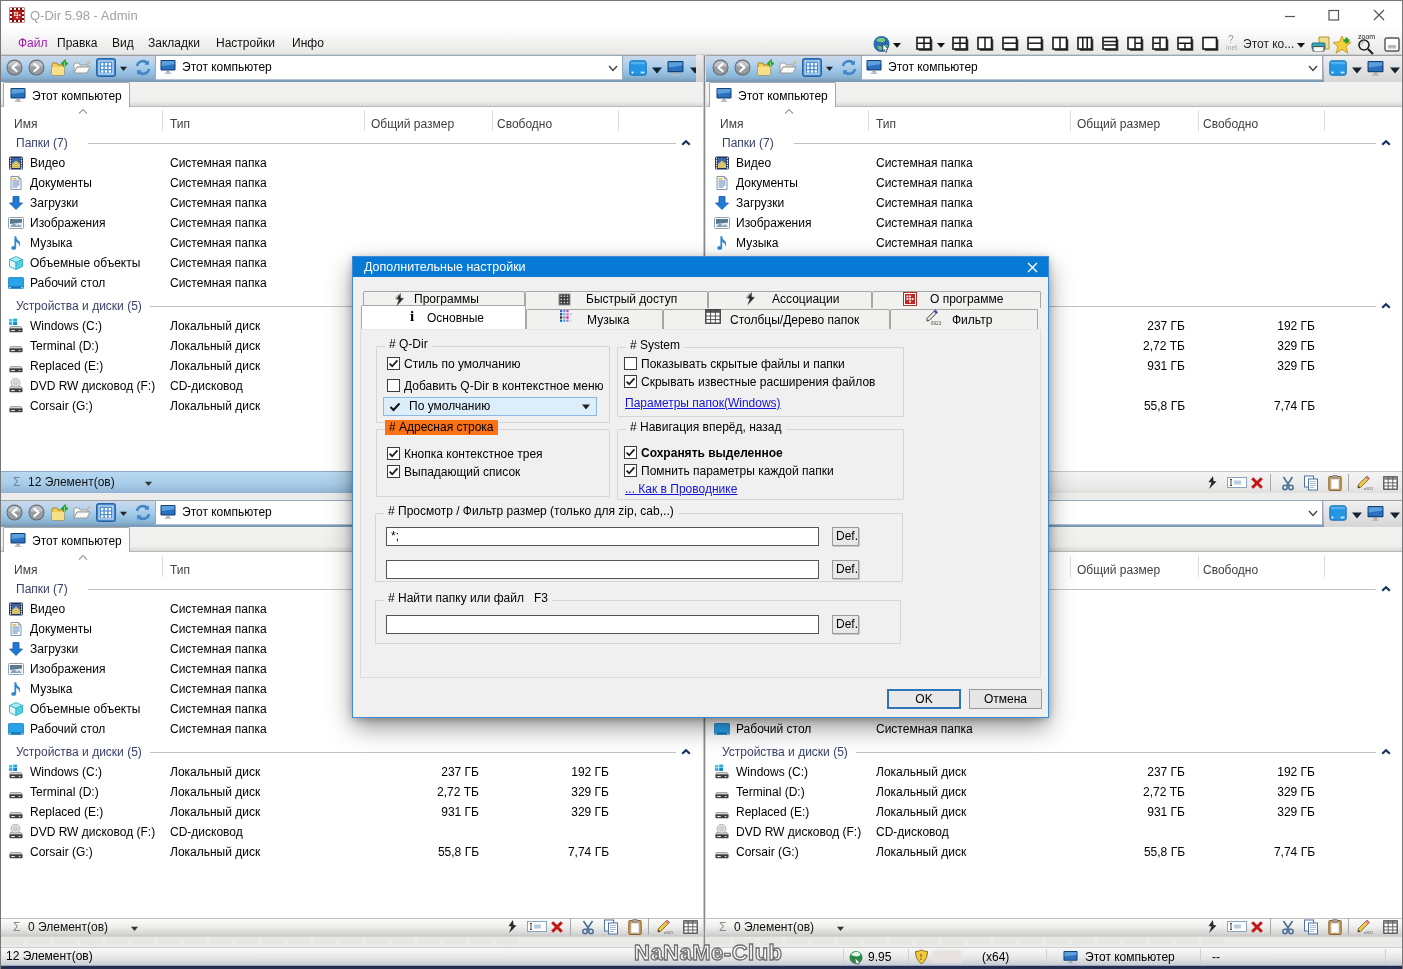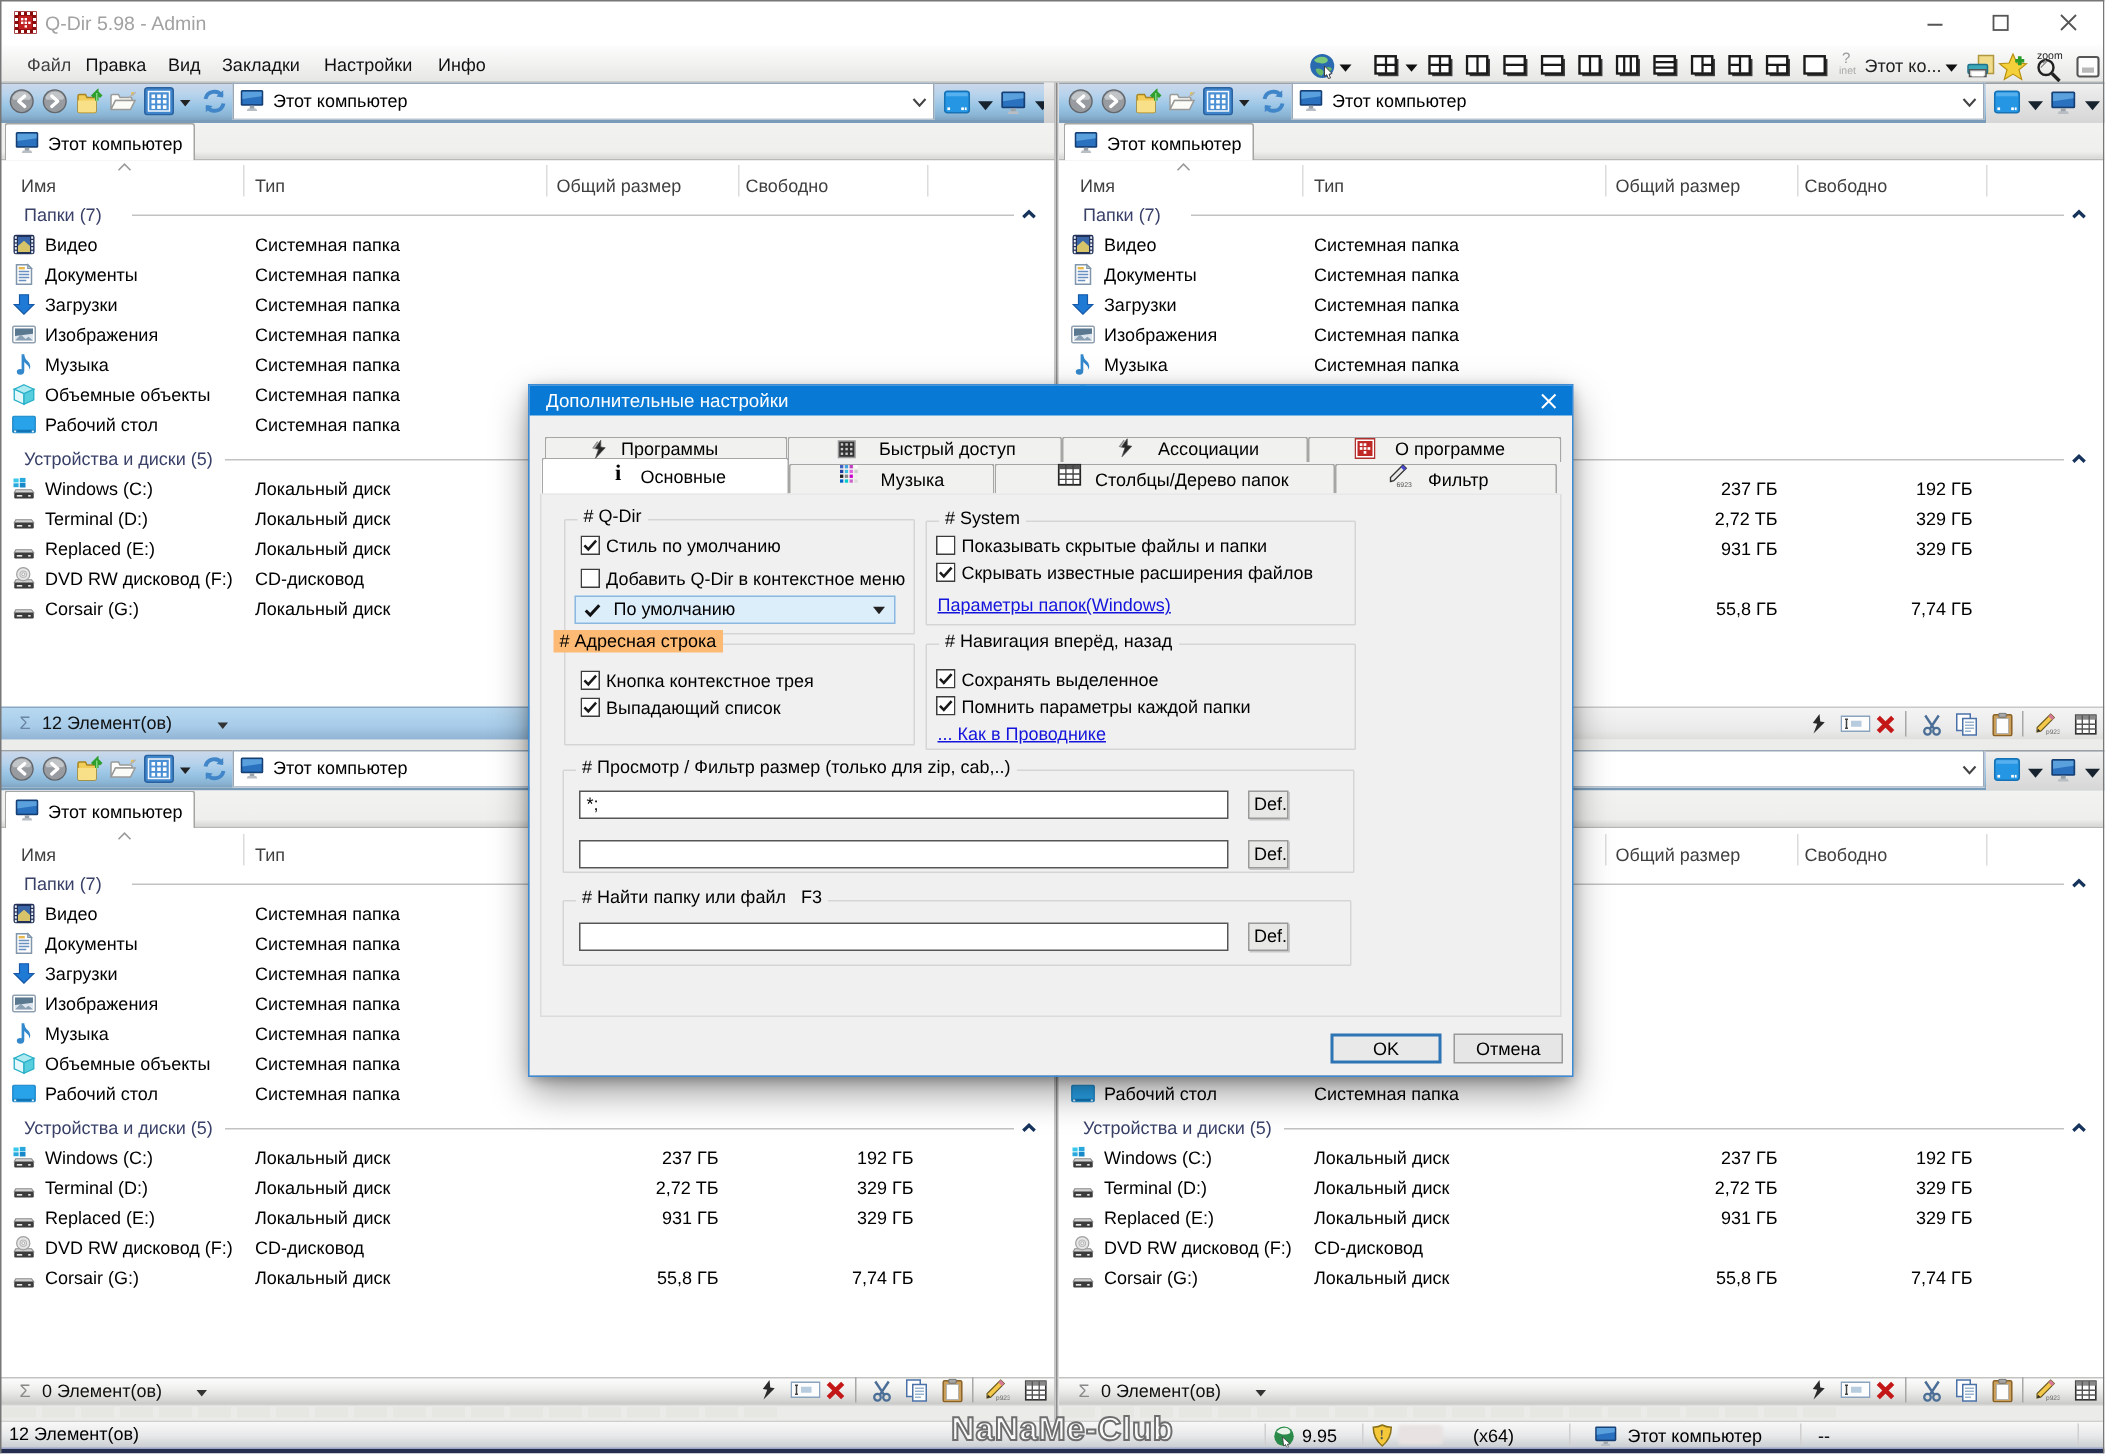--- a/index.html
+++ b/index.html
@@ -33,21 +33,21 @@
       <rect x="7.4" y="9.8" width="1.6" height="1.6"></rect>
     </g>
   </svg>
 <div class="abs" style="left:30px;top:8px;white-space:nowrap;font-size:13px;color:#a2a2a2">Q-Dir 5.98 - Admin</div>
 <svg class="abs" style="left:1278px;top:7px" width="115" height="16" viewBox="0 0 115 16">
     <path d="M7 9.5 L17 9.5" stroke="#555" stroke-width="1.2"></path>
     <rect x="51" y="3.5" width="9.5" height="9.5" fill="none" stroke="#555" stroke-width="1.2"></rect>
     <path d="M96 3 L106 13 M106 3 L96 13" stroke="#555" stroke-width="1.2"></path>
   </svg>
 <div class="abs" style="left:1px;top:30px;width:1401px;height:25px;background:linear-gradient(180deg,#fdfdfd,#e7e7e5);border-bottom:1px solid #cfcfcd"></div>
-<div class="abs" style="left:18px;top:36px;white-space:nowrap;font-size:12px;color:#404040">Файл</div>
+<div class="abs" style="left:18px;top:36px;white-space:nowrap;font-size:12px;color:#a21caf">Файл</div>
 <div class="abs" style="left:57px;top:36px;white-space:nowrap;font-size:12px;color:#111">Правка</div>
 <div class="abs" style="left:112px;top:36px;white-space:nowrap;font-size:12px;color:#111">Вид</div>
 <div class="abs" style="left:148px;top:36px;white-space:nowrap;font-size:12px;color:#111">Закладки</div>
 <div class="abs" style="left:216px;top:36px;white-space:nowrap;font-size:12px;color:#111">Настройки</div>
 <div class="abs" style="left:292px;top:36px;white-space:nowrap;font-size:12px;color:#111">Инфо</div>
 <svg class="abs" style="left:873px;top:35px" width="18" height="18" viewBox="0 0 18 18">
     <circle cx="8.5" cy="9" r="8" fill="#2a6ab0"></circle>
     <path d="M3 5 Q6 2 10 3 Q13 4 12 6 Q10 8 7 7 Q4 7 3 5Z" fill="#7ac87a"></path>
     <path d="M4 11 Q7 10 9 12 Q10 14 8 15.5 Q5 15 4 11Z" fill="#6ab86a"></path>
     <path d="M11 10 Q14 9 15 11 Q14 13 12 13Z" fill="#6ab86a"></path>
@@ -1506,38 +1506,38 @@
       <rect x="0.5" y="0.5" width="12" height="12" fill="#fff" stroke="#3c3c3c" stroke-width="1"></rect>
     </svg>
 <div class="abs" style="left:288px;top:100px;white-space:nowrap;">Показывать скрытые файлы и папки</div>
 <svg class="abs" style="left:271px;top:118px" width="13" height="13" viewBox="0 0 13 13">
       <rect x="0.5" y="0.5" width="12" height="12" fill="#fff" stroke="#3c3c3c" stroke-width="1"></rect>
       <path d="M2.6 6.6 L5.2 9.2 L10.4 3.4" stroke="#1a1a1a" stroke-width="1.7" fill="none"></path>
     </svg>
 <div class="abs" style="left:288px;top:118px;white-space:nowrap;">Скрывать известные расширения файлов</div>
 <div class="abs" style="left:272px;top:139px;white-space:nowrap;color:#1414dc;text-decoration:underline">Параметры папок(Windows)</div>
 <div class="abs" style="left:23px;top:172px;width:234px;height:68px;border:1px solid #d5d5d5;border-radius:1px"></div>
-<div class="abs" style="left:16px;top:163px;width:0px;height:15px;background:#fdba74;width:auto;padding:0 4px"><span style="font-size:12px;white-space:nowrap"># Адресная строка</span></div>
+<div class="abs" style="left:32px;top:163px;width:0px;height:15px;background:#f97316;width:auto;padding:0 4px"><span style="font-size:12px;white-space:nowrap"># Адресная строка</span></div>
 <svg class="abs" style="left:34px;top:190px" width="13" height="13" viewBox="0 0 13 13">
       <rect x="0.5" y="0.5" width="12" height="12" fill="#fff" stroke="#3c3c3c" stroke-width="1"></rect>
       <path d="M2.6 6.6 L5.2 9.2 L10.4 3.4" stroke="#1a1a1a" stroke-width="1.7" fill="none"></path>
     </svg>
 <div class="abs" style="left:51px;top:190px;white-space:nowrap;">Кнопка контекстное трея</div>
 <svg class="abs" style="left:34px;top:208px" width="13" height="13" viewBox="0 0 13 13">
       <rect x="0.5" y="0.5" width="12" height="12" fill="#fff" stroke="#3c3c3c" stroke-width="1"></rect>
       <path d="M2.6 6.6 L5.2 9.2 L10.4 3.4" stroke="#1a1a1a" stroke-width="1.7" fill="none"></path>
     </svg>
 <div class="abs" style="left:51px;top:208px;white-space:nowrap;">Выпадающий список</div>
 <div class="abs" style="left:264px;top:172px;width:287px;height:71px;border:1px solid #d5d5d5;border-radius:1px"></div>
 <div class="abs" style="left:273px;top:163px;width:0px;height:15px;background:#f0f0f0;width:auto;padding:0 4px"><span style="font-size:12px;white-space:nowrap"># Навигация вперёд, назад</span></div>
 <svg class="abs" style="left:271px;top:189px" width="13" height="13" viewBox="0 0 13 13">
       <rect x="0.5" y="0.5" width="12" height="12" fill="#fff" stroke="#3c3c3c" stroke-width="1"></rect>
       <path d="M2.6 6.6 L5.2 9.2 L10.4 3.4" stroke="#1a1a1a" stroke-width="1.7" fill="none"></path>
     </svg>
-<div class="abs" style="left:288px;top:189px;white-space:nowrap;">Сохранять выделенное</div>
+<div class="abs" style="left:288px;top:189px;white-space:nowrap;font-weight:bold;">Сохранять выделенное</div>
 <svg class="abs" style="left:271px;top:207px" width="13" height="13" viewBox="0 0 13 13">
       <rect x="0.5" y="0.5" width="12" height="12" fill="#fff" stroke="#3c3c3c" stroke-width="1"></rect>
       <path d="M2.6 6.6 L5.2 9.2 L10.4 3.4" stroke="#1a1a1a" stroke-width="1.7" fill="none"></path>
     </svg>
 <div class="abs" style="left:288px;top:207px;white-space:nowrap;">Помнить параметры каждой папки</div>
 <div class="abs" style="left:272px;top:225px;white-space:nowrap;color:#1414dc;text-decoration:underline">... Как в Проводнике</div>
 <div class="abs" style="left:22px;top:256px;width:528px;height:69px;border:1px solid #d5d5d5;border-radius:1px"></div>
 <div class="abs" style="left:31px;top:247px;width:0px;height:15px;background:#f0f0f0;width:auto;padding:0 4px"><span style="font-size:12px;white-space:nowrap"># Просмотр / Фильтр размер (только для zip, cab,..)</span></div>
 <div class="abs" style="left:33px;top:270px;width:433px;height:19px;background:#fff;border:1px solid #555"></div>
 <div class="abs" style="left:38px;top:272px;white-space:nowrap;">*;</div>

